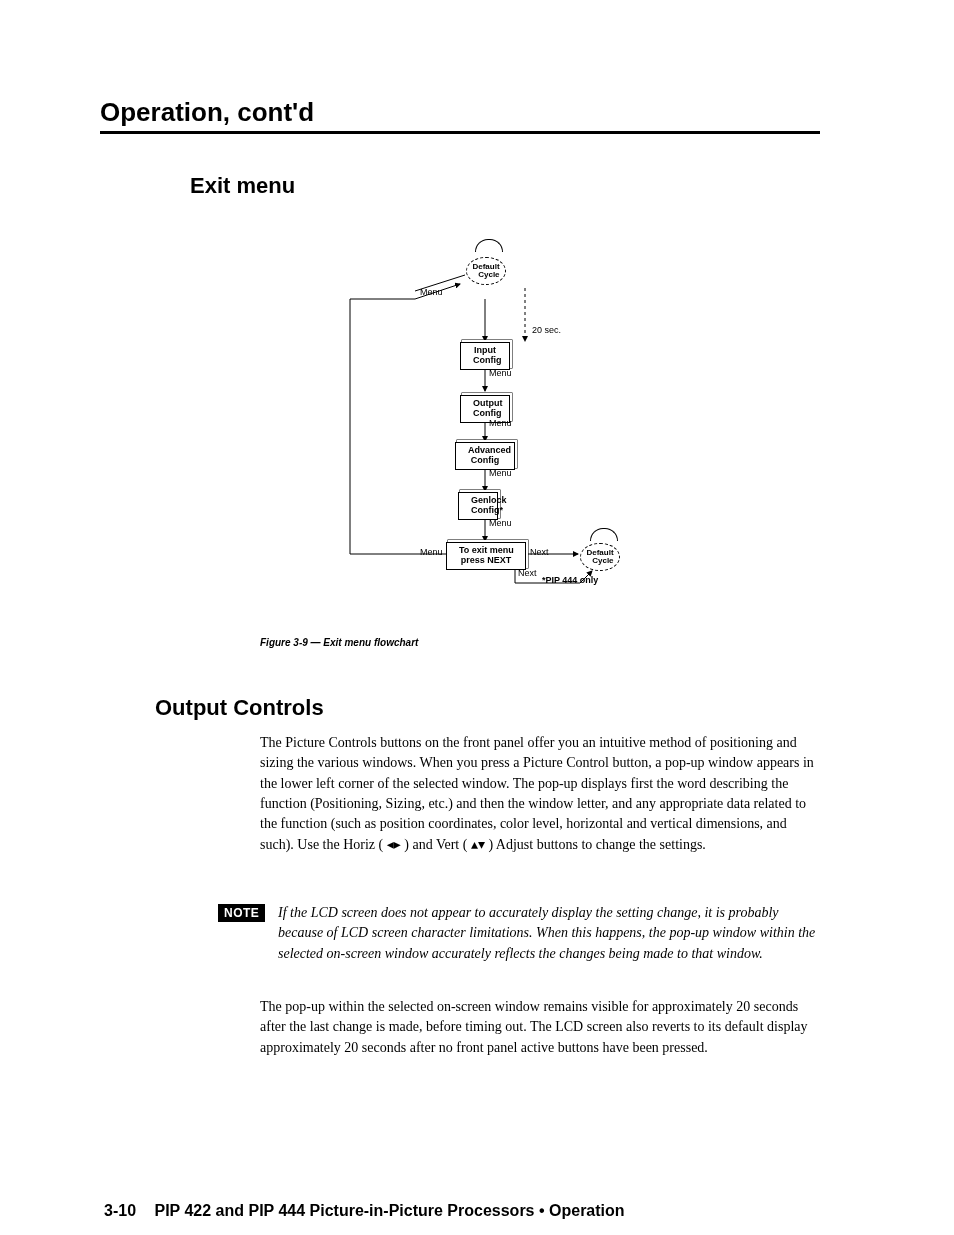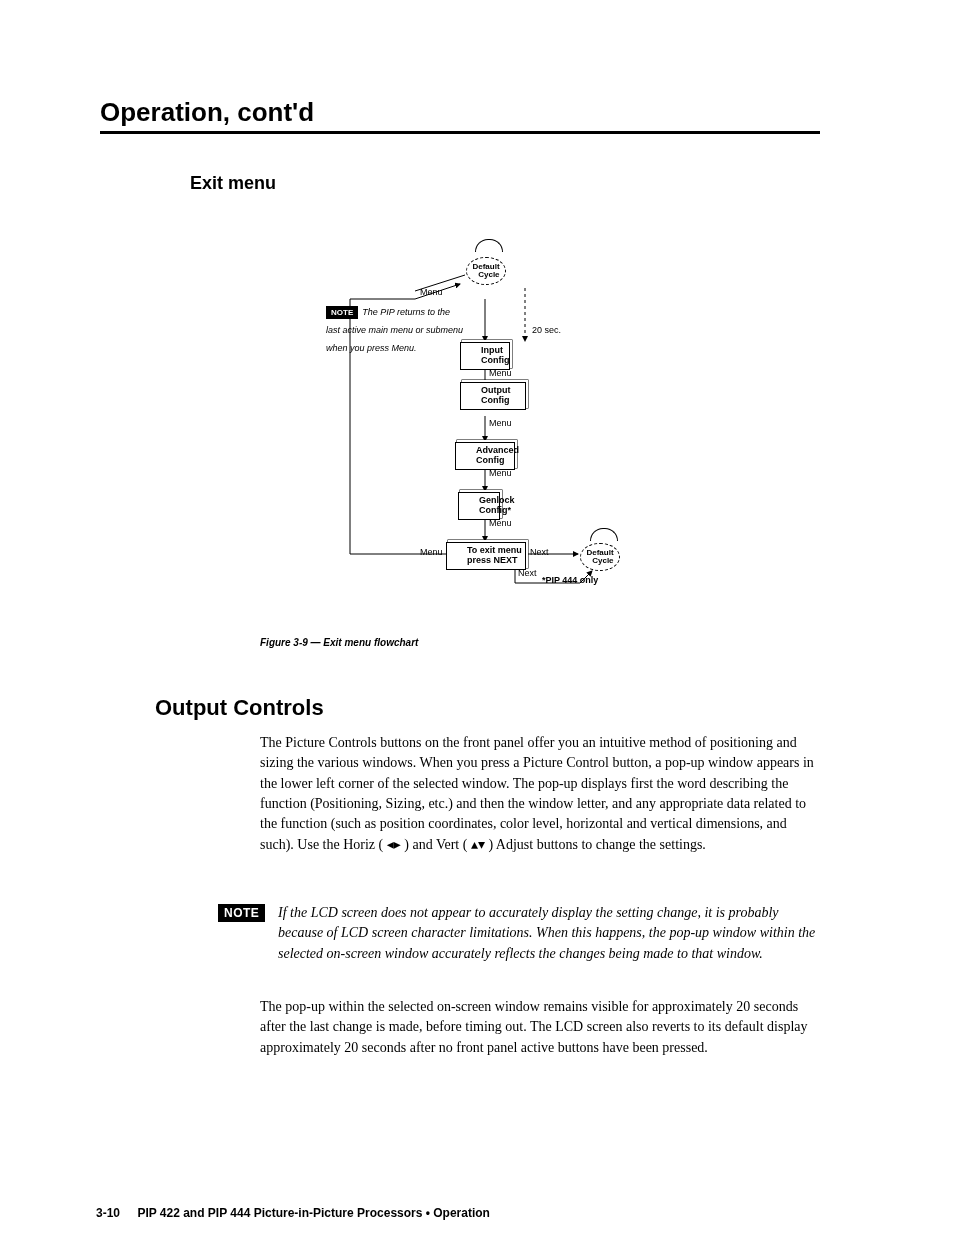--- a/index.html
+++ b/index.html
@@ -1,30 +1,30 @@
 <!DOCTYPE html>
 <html><head>
 <meta charset="utf-8">
 <style>
   html,body{margin:0;padding:0;background:#fff;color:#000;font-family:"Times New Roman",serif}
   .page{width:954px;height:1235px;position:relative;margin:15px auto}
   .header-title{position:absolute;left:100px;top:82px;font-family:Arial,Helvetica,sans-serif;font-weight:800;font-size:26px}
   .header-rule{position:absolute;left:100px;top:116px;width:720px;height:3px;background:#000}
-  .section-title{position:absolute;left:190px;top:158px;font-family:Arial,Helvetica,sans-serif;font-weight:800;font-size:18px}
+  .section-title{position:absolute;left:190px;top:158px;font-family:Arial,Helvetica,sans-serif;font-weight:800;font-size:22px}
   .flow{position:absolute;left:260px;top:230px;width:420px;height:360px}
-  .mbox{position:absolute;border:1px solid #000;background:#fff;text-align:center;font-family:Arial,Helvetica,sans-serif;font-weight:700;font-size:9px;line-height:1.1;padding:3px 20px;box-sizing:border-box}
+  .mbox{position:absolute;border:1px solid #000;background:#fff;text-align:center;font-family:Arial,Helvetica,sans-serif;font-weight:700;font-size:9px;line-height:1.1;padding:3px 12px;box-sizing:border-box}
   .shadow{box-shadow:2px -2px 0 #fff,2px -2px 0 0.5px #000}
   .lbl{position:absolute;font-family:Arial,Helvetica,sans-serif;font-size:9px}
   .ital{font-style:italic}
   .note-badge{display:inline-block;background:#000;color:#fff;font-family:Arial,Helvetica,sans-serif;font-size:8px;font-weight:700;padding:1px 4px;border:1px solid #000}
   .caption{position:absolute;left:260px;top:622px;font-family:Arial,Helvetica,sans-serif;font-weight:800;font-style:italic;font-size:10px}
   .heading2{position:absolute;left:155px;top:680px;font-family:Arial,Helvetica,sans-serif;font-weight:800;font-size:22px}
   .body{position:absolute;font-family:"Times New Roman",serif;font-size:14px;line-height:1.45}
   .note-badge-big{display:inline-block;background:#000;color:#fff;font-family:Arial,Helvetica,sans-serif;font-weight:800;font-size:12px;padding:2px 6px;letter-spacing:0.5px}
-  .footer{position:absolute;left:96px;bottom:30px;font-family:Arial,Helvetica,sans-serif;font-size:12px}
+  .footer{position:absolute;left:104px;bottom:30px;font-family:Arial,Helvetica,sans-serif;font-size:16px}
   .footer .pnum{font-weight:800;color:#000;margin-right:14px}
   .arrow-glyph{font-family:Arial,sans-serif}
   .cycle{position:absolute;border:1px dashed #000;border-radius:50%/50%;width:38px;height:26px;font-family:Arial,Helvetica,sans-serif;font-weight:700;font-size:8px;line-height:1;display:flex;align-items:center;justify-content:center;text-align:right}
   .loop{position:absolute;width:26px;height:12px;border:1px solid #000;border-bottom:none;border-radius:13px 13px 0 0}
   svg{position:absolute;left:0;top:0}
 </style>
 </head>
 <body>
 
 <div class="page">
@@ -66,30 +66,26 @@
       <line x1="155" y1="54" x2="200" y2="39" stroke="#000" stroke-width="1" marker-end="url(#ah)"></line>
     </svg>
 
     <div class="loop" style="left:215px;top:-6px"></div>
     <div class="cycle" style="left:206px;top:12px;white-space:pre">Default
 Cycle</div>
 
     <div class="lbl" style="left:160px;top:42px">Menu</div>
     <div class="lbl" style="left:272px;top:80px">20 sec.</div>
 
-    <div style="position:absolute;left:66px;top:56px;width:138px">
-      <span class="note-badge">NOTE</span>
-      <span class="lbl ital" style="position:static;display:inline">The PIP returns to the last active main menu or submenu when you press Menu.</span>
-    </div>
 
     <div class="mbox shadow" style="left:200px;top:97px;width:50px;white-space:pre">Input
 Config</div>
     <div class="lbl" style="left:229px;top:123px">Menu</div>
 
-    <div class="mbox shadow" style="left:200px;top:137px;width:66px;white-space:pre">Output
+    <div class="mbox shadow" style="left:200px;top:150px;width:50px;white-space:pre">Output
 Config</div>
     <div class="lbl" style="left:229px;top:173px">Menu</div>
 
     <div class="mbox shadow" style="left:195px;top:197px;width:60px;white-space:pre">Advanced
 Config</div>
     <div class="lbl" style="left:229px;top:223px">Menu</div>
 
     <div class="mbox shadow" style="left:198px;top:247px;width:40px;white-space:pre">Genlock
 Config*</div>
     <div class="lbl" style="left:229px;top:273px">Menu</div>

